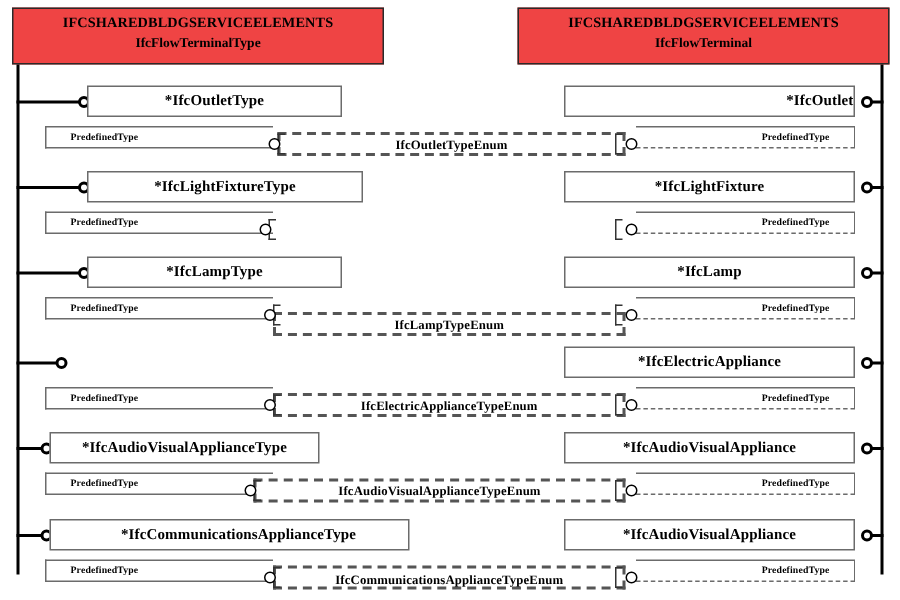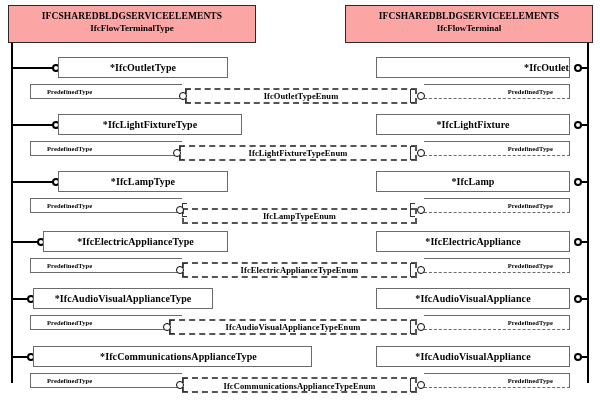--- a/index.html
+++ b/index.html
@@ -17,21 +17,21 @@
     height: 400px;
     background: #ffffff;
     overflow: hidden;
   }
 
   
   .pkg-header {
     position: absolute;
     box-sizing: border-box;
     border: 1px solid #2a2a2a;
-    background: #fca5a5;
+    background: #ef4444;
     text-align: center;
     padding-top: 5px;
     line-height: 1.25;
   }
   .pkg-header .pkg-name {
     font-size: 9.5px;
     font-weight: bold;
     letter-spacing: 0.1px;
     color: #000;
     display: block;
@@ -185,23 +185,20 @@
   <div class="stub" style="left:11px; top:124px; width:45px;"></div>
   <div class="stub-dot" style="left:52px; top:121px;"></div>
   <div class="cls-name" style="left:58px; top:114px; width:184px; height:21px;">
     <span>*IfcLightFixtureType</span>
   </div>
   <div class="cls-attr left" style="left:30px; top:141px; width:152px; height:15px;">
     <span>PredefinedType</span>
   </div>
   <div class="assoc-circle" style="left:173px; top:149px;"></div>
   <div class="assoc-bracket" style="left:179px; top:146px; height:14px;"></div>
-  <div class="enum-box" style="left:179px; top:145px; width:238px; height:16px;">
-    <span>IfcLightFixtureTypeEnum</span>
-  </div>
   <div class="assoc-bracket" style="left:410px; top:146px; height:14px;"></div>
   <div class="assoc-circle" style="left:417px; top:149px;"></div>
   <div class="cls-attr right" style="left:424px; top:141px; width:146px; height:15px;">
     <span>PredefinedType</span>
   </div>
   <div class="cls-name" style="left:376px; top:114px; width:194px; height:21px;">
     <span>*IfcLightFixture</span>
   </div>
   <div class="stub" style="left:580px; top:124px; width:9px;"></div>
   <div class="stub-dot" style="left:574px; top:121px;"></div>
@@ -225,23 +222,20 @@
     <span>PredefinedType</span>
   </div>
   <div class="cls-name" style="left:376px; top:171px; width:194px; height:21px;">
     <span>*IfcLamp</span>
   </div>
   <div class="stub" style="left:580px; top:181px; width:9px;"></div>
   <div class="stub-dot" style="left:574px; top:178px;"></div>
 
   <div class="stub" style="left:11px; top:241px; width:30px;"></div>
   <div class="stub-dot" style="left:37px; top:238px;"></div>
-  <div class="cls-name" style="left:43px; top:231px; width:185px; height:21px;">
-    <span>*IfcElectricApplianceType</span>
-  </div>
   <div class="cls-attr left" style="left:30px; top:258px; width:152px; height:15px;">
     <span>PredefinedType</span>
   </div>
   <div class="assoc-circle" style="left:176px; top:266px;"></div>
   <div class="assoc-bracket" style="left:182px; top:263px; height:14px;"></div>
   <div class="enum-box" style="left:182px; top:262px; width:235px; height:16px;">
     <span>IfcElectricApplianceTypeEnum</span>
   </div>
   <div class="assoc-bracket" style="left:410px; top:263px; height:14px;"></div>
   <div class="assoc-circle" style="left:417px; top:266px;"></div>
@@ -273,21 +267,21 @@
     <span>PredefinedType</span>
   </div>
   <div class="cls-name" style="left:376px; top:288px; width:194px; height:21px;">
     <span>*IfcAudioVisualAppliance</span>
   </div>
   <div class="stub" style="left:580px; top:298px; width:9px;"></div>
   <div class="stub-dot" style="left:574px; top:295px;"></div>
 
   <div class="stub" style="left:11px; top:356px; width:20px;"></div>
   <div class="stub-dot" style="left:27px; top:353px;"></div>
-  <div class="cls-name" style="left:33px; top:346px; width:279px; height:21px;padding-left:12px;">
+  <div class="cls-name" style="left:33px; top:346px; width:240px; height:21px;padding-left:12px;">
     <span>*IfcCommunicationsApplianceType</span>
   </div>
   <div class="cls-attr left" style="left:30px; top:373px; width:152px; height:15px;">
     <span>PredefinedType</span>
   </div>
   <div class="assoc-circle" style="left:176px; top:381px;"></div>
   <div class="assoc-bracket" style="left:182px; top:378px; height:14px;"></div>
   <div class="enum-box" style="left:182px; top:377px; width:235px; height:16px;align-items:flex-end;">
     <span>IfcCommunicationsApplianceTypeEnum</span>
   </div>

